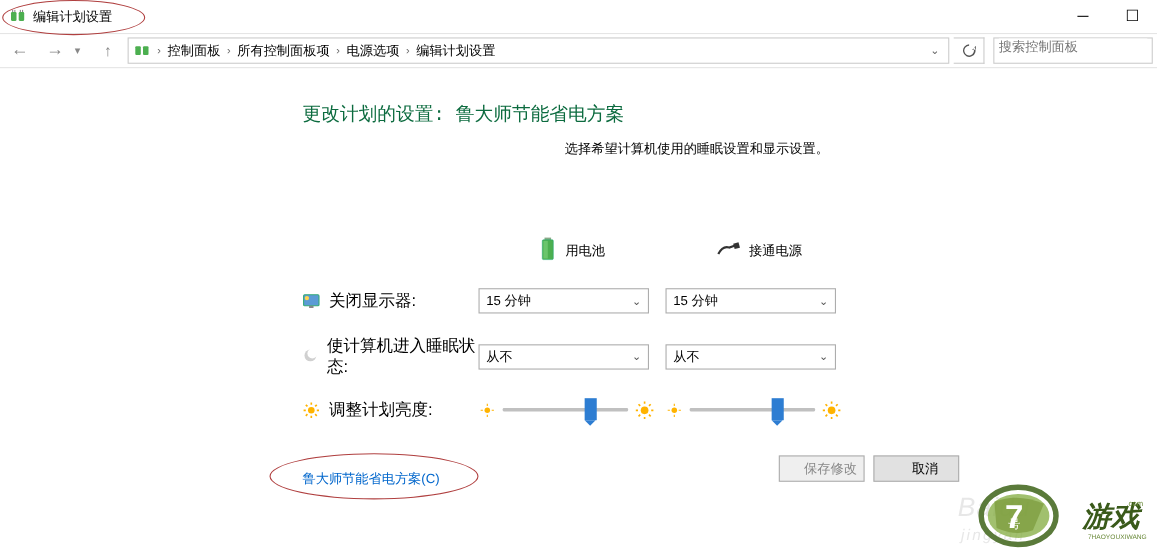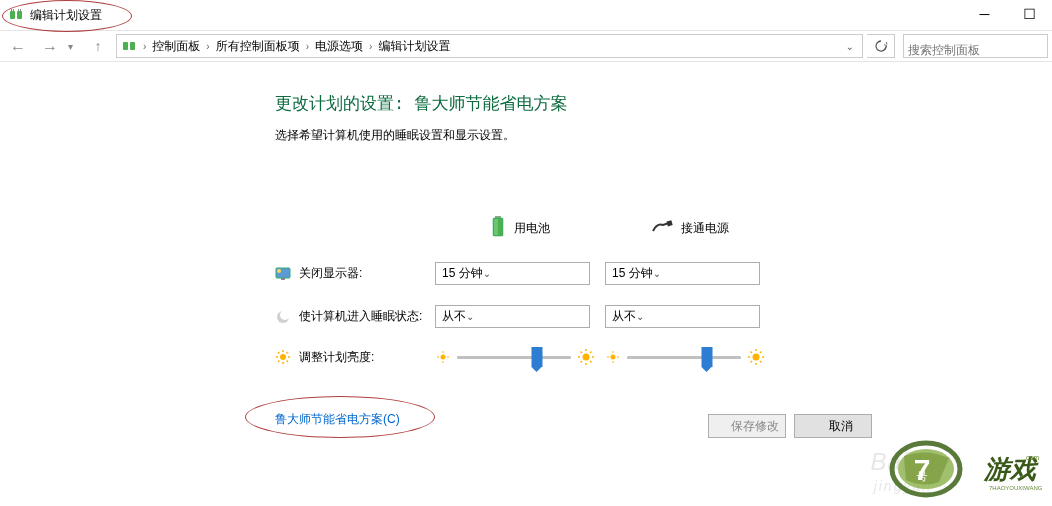--- a/index.html
+++ b/index.html
@@ -15,33 +15,33 @@
     .navbar { height: 32px; display: flex; align-items: center; padding: 0 4px; border-top: 1px solid #e5e5e5; border-bottom: 1px solid #e5e5e5; gap: 4px; }
     .nav-arrow { width: 28px; height: 28px; display: flex; align-items: center; justify-content: center; color: #888; font-size: 16px; }
     .nav-dropdown-arrow { width: 12px; color: #888; font-size: 10px; }
     .nav-up { width: 28px; height: 28px; display: flex; align-items: center; justify-content: center; color: #888; font-size: 14px; }
     .breadcrumb { flex: 1; display: flex; align-items: center; height: 24px; border: 1px solid #ccc; padding: 0 4px; gap: 2px; }
     .bc-icon { width: 16px; height: 16px; margin-right: 4px; }
     .bc-item { font-size: 12px; color: #000; padding: 0 4px; }
     .bc-sep { color: #666; font-size: 10px; }
     .bc-end-arrow { margin-left: auto; color: #666; font-size: 10px; padding-right: 4px; }
     .nav-refresh { width: 28px; height: 24px; display: flex; align-items: center; justify-content: center; border: 1px solid #ccc; border-left: none; }
-    .nav-search { width: 145px; height: 24px; border: 1px solid #ccc; margin-left: 4px; display: flex; align-items: flex-end; padding: 0 4px; }
+    .nav-search { width: 145px; height: 24px; border: 1px solid #ccc; margin-left: 4px; display: flex; align-items: flex-start; padding: 0 4px; }
     .nav-search input { border: none; outline: none; width: 100%; font-size: 12px; color: #888; }
     
     .content { padding: 30px 60px 20px 275px; }
     .heading { color: #0c6b3f; font-size: 17px; font-weight: normal; margin-bottom: 12px; font-family: Liberation Mono, monospace; }
-    .subheading { font-size: 12px; color: #000; margin-bottom: 24px; }
+    .subheading { font-size: 12px; color: #000; margin-bottom: 24px; text-align: center; }
     
     .power-table { display: grid; grid-template-columns: 160px 170px 170px; column-gap: 0; row-gap: 20px; align-items: center; }
     .col-header { display: flex; align-items: center; gap: 8px; font-size: 12px; justify-content: center; margin-top: 47px; }
-    .row-label { display: flex; align-items: center; gap: 8px; font-size: 12px; }
+    .row-label { display: flex; align-items: center; gap: 8px; font-size: 15px; }
     .row-icon { width: 16px; height: 16px; }
     
-    .dropdown { width: 155px; height: 23px; border: 1px solid #adadad; background: #fff; display: flex; align-items: center; justify-content: flex-start; padding: 0 6px; font-size: 12px; }
+    .dropdown { width: 155px; height: 23px; border: 1px solid #adadad; background: #fff; display: flex; align-items: center; justify-content: space-between; padding: 0 6px; font-size: 12px; }
     .dropdown-arrow { font-size: 10px; color: #555; }
     
     .slider-cell { display: flex; align-items: center; gap: 6px; width: 160px; }
     .sun-small { width: 16px; height: 16px; display: flex; align-items: center; justify-content: center; }
     .sun-large { width: 18px; height: 18px; display: flex; align-items: center; justify-content: center; }
     .slider-track { flex: 1; height: 3px; background: #c0c0c0; position: relative; border-radius: 1px; }
     .slider-thumb { position: absolute; width: 11px; height: 20px; background: #2d7dd2; top: -9px; transform: translateX(-50%); }
     .slider-thumb::after { content: ""; position: absolute; bottom: -5px; left: 0; border-left: 5.5px solid transparent; border-right: 5.5px solid transparent; border-top: 5px solid #2d7dd2; }
     
     .adv-link { margin-top: 45px; margin-left: 0px; font-size: 12px; color: #0066cc; position: relative; display: inline-block; }

